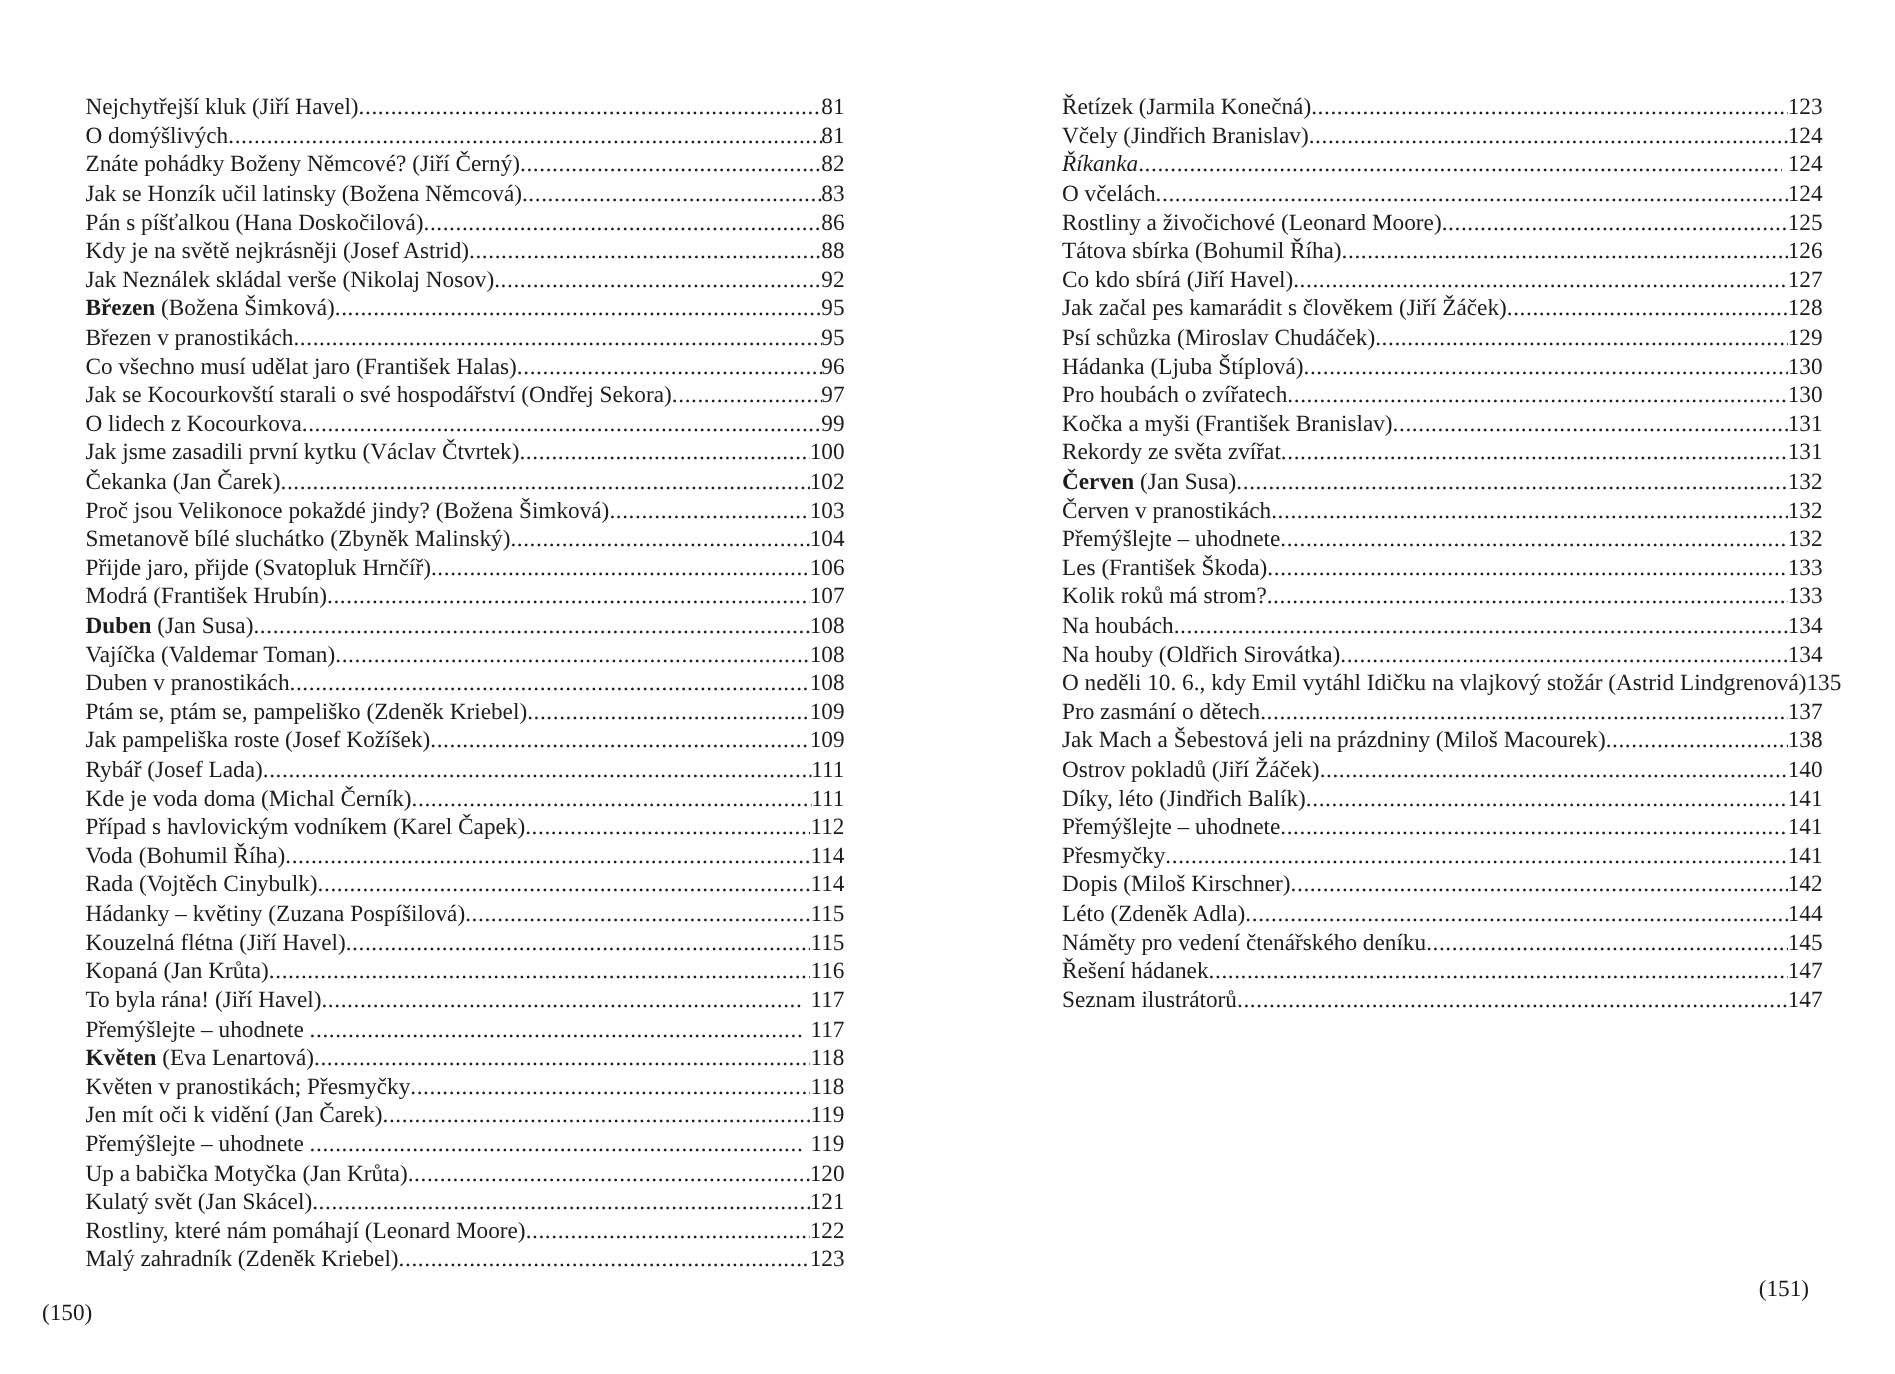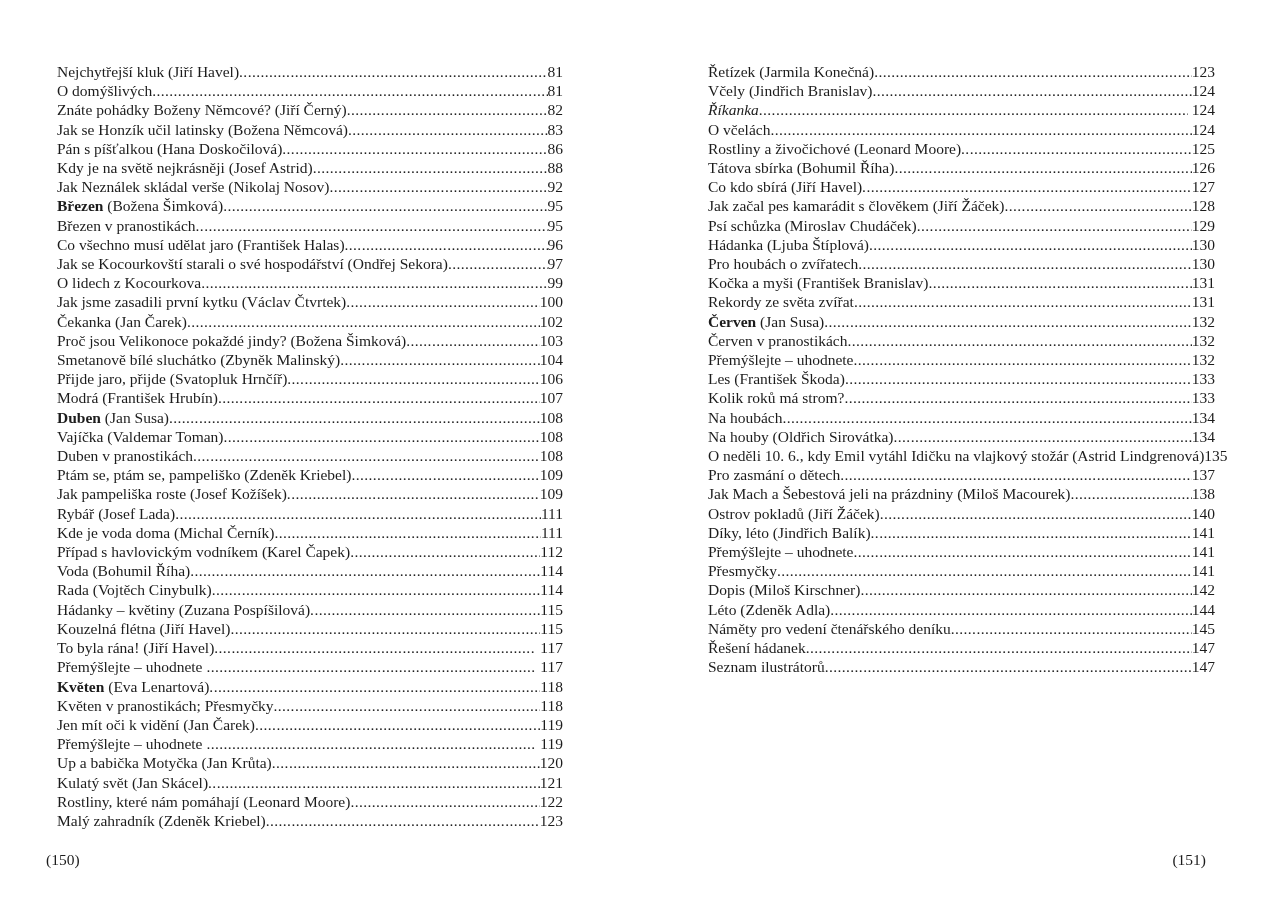--- a/index.html
+++ b/index.html
@@ -34,21 +34,21 @@
   .dots::after {
     content: "................................................................................................................................................................";
   }
   .p { white-space: pre; }
   .folio {
     position: absolute;
     top: 850px;
     font-size: 15.5px;
     line-height: 19.2px;
   }
-  .folio.left { left: 46px; }
+  .folio.left { left: 28px; margin-top: 16px; }
   .folio.right { right: 57px; }
 </style>
 </head>
 <body>
 
 <div class="spread">
   <div class="toc-col left">
   <div class="row">
 
     <span class="t">Nejchytřejší kluk (Jiří Havel)</span>
@@ -252,20 +252,26 @@
     <span class="p">115</span>
   </div>
 
   <div class="row">
 
     <span class="t">Kouzelná flétna (Jiří Havel)</span>
     <span class="dots"></span>
     <span class="p">115</span>
   </div>
 
+  <div class="row">
+
+    <span class="t">Kopaná (Jan Krůta)</span>
+    <span class="dots"></span>
+    <span class="p">116</span>
+  </div>
 
   <div class="row">
 
     <span class="t">To byla rána! (Jiří Havel)</span>
     <span class="dots"></span>
     <span class="p"> 117</span>
   </div>
 
   <div class="row">
 

